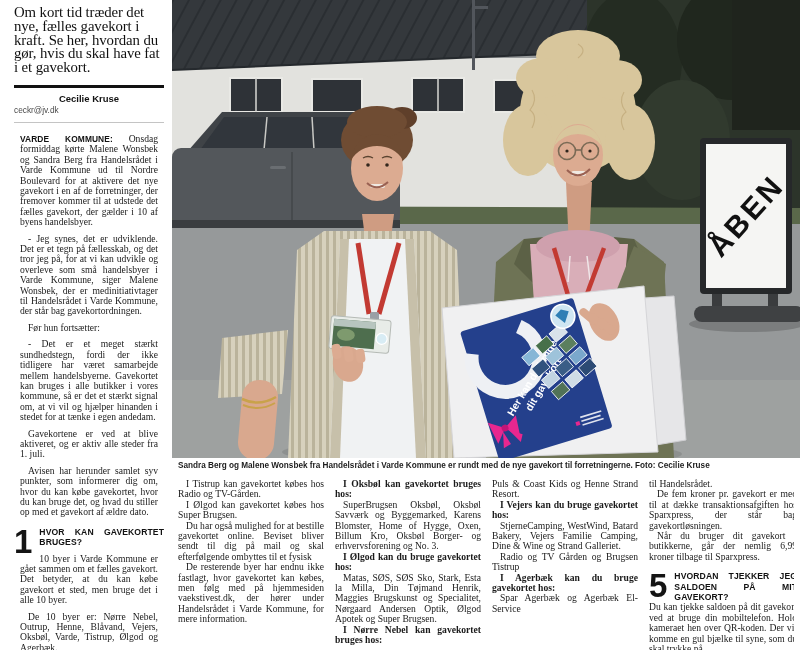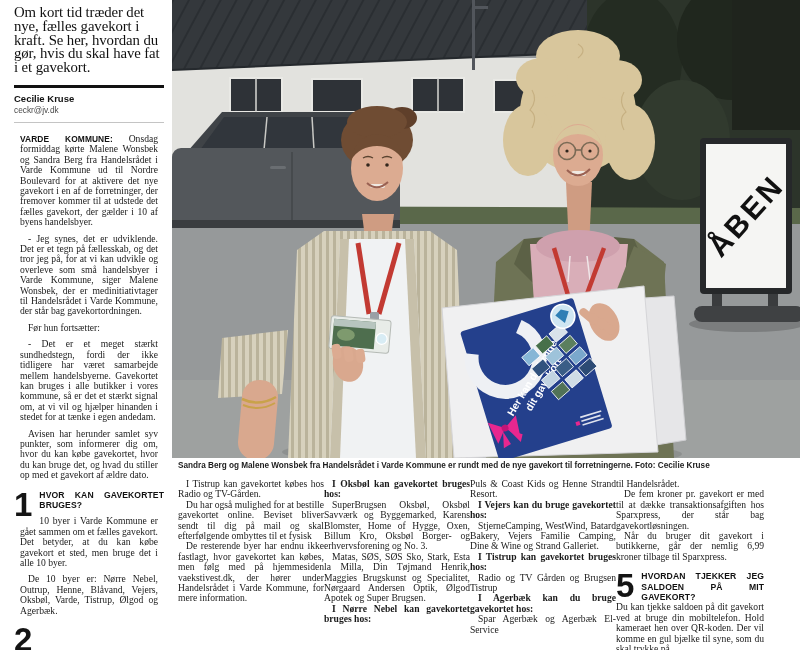--- a/index.html
+++ b/index.html
@@ -3,41 +3,41 @@
 <meta charset="utf-8">
 <style>
   html,body{margin:0;padding:0;background:#ffffff;}
   .page{position:relative;width:800px;height:650px;background:#fff;overflow:hidden;
         font-family:"Liberation Serif",serif;color:#1a1a1a;}
 
   
   .leftcol{position:absolute;left:14px;top:6px;width:150px;height:644px;overflow:hidden;}
   .standfirst{font-size:14.8px;line-height:13.8px;letter-spacing:-0.1px;color:#101010;}
   .byline-rule{height:3px;background:#111;margin-top:10px;}
-  .byline-name{font-family:"Liberation Sans",sans-serif;font-weight:700;font-size:9.5px;color:#111;margin-top:5px;}
+  .byline-name{font-family:"Liberation Sans",sans-serif;font-weight:700;font-size:9.5px;color:#111;margin-top:5px;text-align:center;}
   .byline-mail{font-family:"Liberation Sans",sans-serif;font-size:8.3px;color:#4a4a4a;margin-top:1px;}
   .thin-rule{height:1px;background:#c4c4c4;margin-top:7px;}
   .bodytext{margin-top:11px;font-size:9.6px;line-height:10.4px;text-align:justify;}
   .bodytext p{margin:6px;text-indent:8px;}
   p.flush{text-indent:0 !important;}
   .kicker{font-family:"Liberation Sans",sans-serif;font-weight:800;font-size:8.4px;letter-spacing:.1px;color:#111;}
   .section{margin-top:9px;}
   .secnum{float:left;font-family:"Liberation Sans",sans-serif;font-weight:800;font-size:33px;line-height:26px;
           margin:2px 7px 0 0;color:#141414;}
   .sechead{font-family:"Liberation Sans",sans-serif;font-weight:800;font-size:8.6px;line-height:10px;
            letter-spacing:.1px;color:#111;}
 
   
   .photo{position:absolute;left:172px;top:0;width:628px;height:458px;}
   .caption{position:absolute;left:178px;top:461px;width:614px;
            font-family:"Liberation Sans",sans-serif;font-weight:700;font-size:8.2px;color:#1d1d1d;}
 
   
   .cols{position:absolute;left:178px;top:479px;width:616px;height:171px;overflow:hidden;
-        display:grid;grid-template-columns:146px 146px 146px 148px;column-gap:0;
+        display:grid;grid-template-columns:146px 146px 146px 148px;column-gap:11px;
         font-size:9.6px;line-height:10.4px;text-align:justify;}
   .cols p{margin:0;text-indent:8px;}
   .cols .bold{font-weight:700;}
   .s5{margin-top:9px;}
 </style>
 </head>
 <body>
 
 <div class="page">
 
@@ -46,20 +46,21 @@
     <div class="byline-rule"></div>
     <div class="byline-name">Cecilie Kruse</div>
     <div class="byline-mail">ceckr@jv.dk</div>
     <div class="thin-rule"></div>
 
     <div class="bodytext">
       <p class="flush"><span class="kicker">VARDE KOMMUNE:</span> <span>Onsdag formiddag kørte Malene Wonsbek og Sandra Berg fra Handelsrådet i Varde Kommune ud til Nordre Boulevard for at aktivere det nye gavekort i en af de forretninger, der fremover kommer til at udstede det fælles gavekort, der gælder i 10 af byens handelsbyer.</span></p>
       <p>- Jeg synes, det er udviklende. Det er et tegn på fællesskab, og det tror jeg på, for at vi kan udvikle og overleve som små handelsbyer i Varde Kommune, siger Malene Wonsbek, der er medinitiativtager til Handelsrådet i Varde Kommune, der står bag gavekortordningen.</p>
       <p>Før hun fortsætter:</p>
       <p>- Det er et meget stærkt sundhedstegn, fordi der ikke tidligere har været samarbejde mellem handelsbyerne. Gavekortet kan bruges i alle butikker i vores kommune, så er det et stærkt signal om, at vi vil og hjælper hinanden i stedet for at tænke i egen andedam.</p>
+      <p>Gavekortene er ved at blive aktiveret, og er aktiv alle steder fra 1. juli.</p>
       <p>Avisen har herunder samlet syv punkter, som informerer dig om, hvor du kan købe gavekortet, hvor du kan bruge det, og hvad du stiller op med et gavekort af ældre dato.</p>
 
       <div class="section">
         <span class="secnum">1</span>
         <span class="sechead">HVOR KAN GAVEKORTET BRUGES?</span>
         <p class="flush">10 byer i Varde Kommune er gået sammen om et fælles gavekort. Det betyder, at du kan købe gavekort et sted, men bruge det i alle 10 byer.</p>
         <p>De 10 byer er: Nørre Nebel, Outrup, Henne, Blåvand, Vejers, Oksbøl, Varde, Tistrup, Ølgod og Agerbæk.</p>
       </div>
 
       <div class="section">
@@ -273,34 +274,35 @@
       <rect x="421" y="311" width="8" height="21" rx="4" transform="rotate(-50 425 321)"></rect>
       <rect x="430" y="316" width="8" height="21" rx="4" transform="rotate(-50 434 326)"></rect>
     </g>
   </svg>
 
   <div class="caption">Sandra Berg og Malene Wonsbek fra Handelsrådet i Varde Kommune er rundt med de nye gavekort til forretningerne. Foto: Cecilie Kruse</div>
 
   <div class="cols">
     <div>
       <p>I Tistrup kan gavekortet købes hos Radio og TV-Gården.</p>
+      <p>I Ølgod kan gavekortet købes hos Super Brugsen.</p>
       <p>Du har også mulighed for at bestille gavekortet online. Beviset bliver sendt til dig på mail og skal efterfølgende ombyttes til et fysisk</p>
       <p>De resterende byer har endnu ikke fastlagt, hvor gavekortet kan købes, men følg med på hjemmesiden vaekstivest.dk, der hører under Handelsrådet i Varde Kommune, for mere information.</p>
     </div>
     <div>
       <p class="bold">I Oksbøl kan gavekortet bruges hos:</p>
       <p>SuperBrugsen Oksbøl, Oksbøl Savværk og Byggemarked, Karens Blomster, Home of Hygge, Oxen, Billum Kro, Oksbøl Borger- og erhvervsforening og No. 3.</p>
+      <p class="bold">I Ølgod kan du bruge gavekortet hos:</p>
       <p>Matas, SØS, SØS Sko, Stark, Esta la Milla, Din Tøjmand Henrik, Maggies Brugskunst og Specialitet, Nørgaard Andersen Optik, Ølgod Apotek og Super Brugsen.</p>
       <p class="bold">I Nørre Nebel kan gavekortet bruges hos:</p>
     </div>
     <div>
       <p class="flush">Puls &amp; Coast Kids og Henne Strand Resort.</p>
       <p class="bold">I Vejers kan du bruge gavekortet hos:</p>
       <p>StjerneCamping, WestWind, Batard Bakery, Vejers Familie Camping, Dine &amp; Wine og Strand Galleriet.</p>
-      <p class="bold">I Tistrup kan gavekortet bruges hos:</p>
       <p>Radio og TV Gården og Brugsen Tistrup</p>
       <p class="bold">I Agerbæk kan du bruge gavekortet hos:</p>
       <p>Spar Agerbæk og Agerbæk El-Service</p>
     </div>
     <div>
       <p class="flush">til Handelsrådet.</p>
       <p>De fem kroner pr. gavekort er med til at dække transaktionsafgiften hos Sparxpress, der står bag gavekortløsningen.</p>
       <p>Når du bruger dit gavekort i butikkerne, går der nemlig 6,99 kroner tilbage til Sparxpress.</p>
       <div class="s5">
         <span class="secnum">5</span>

